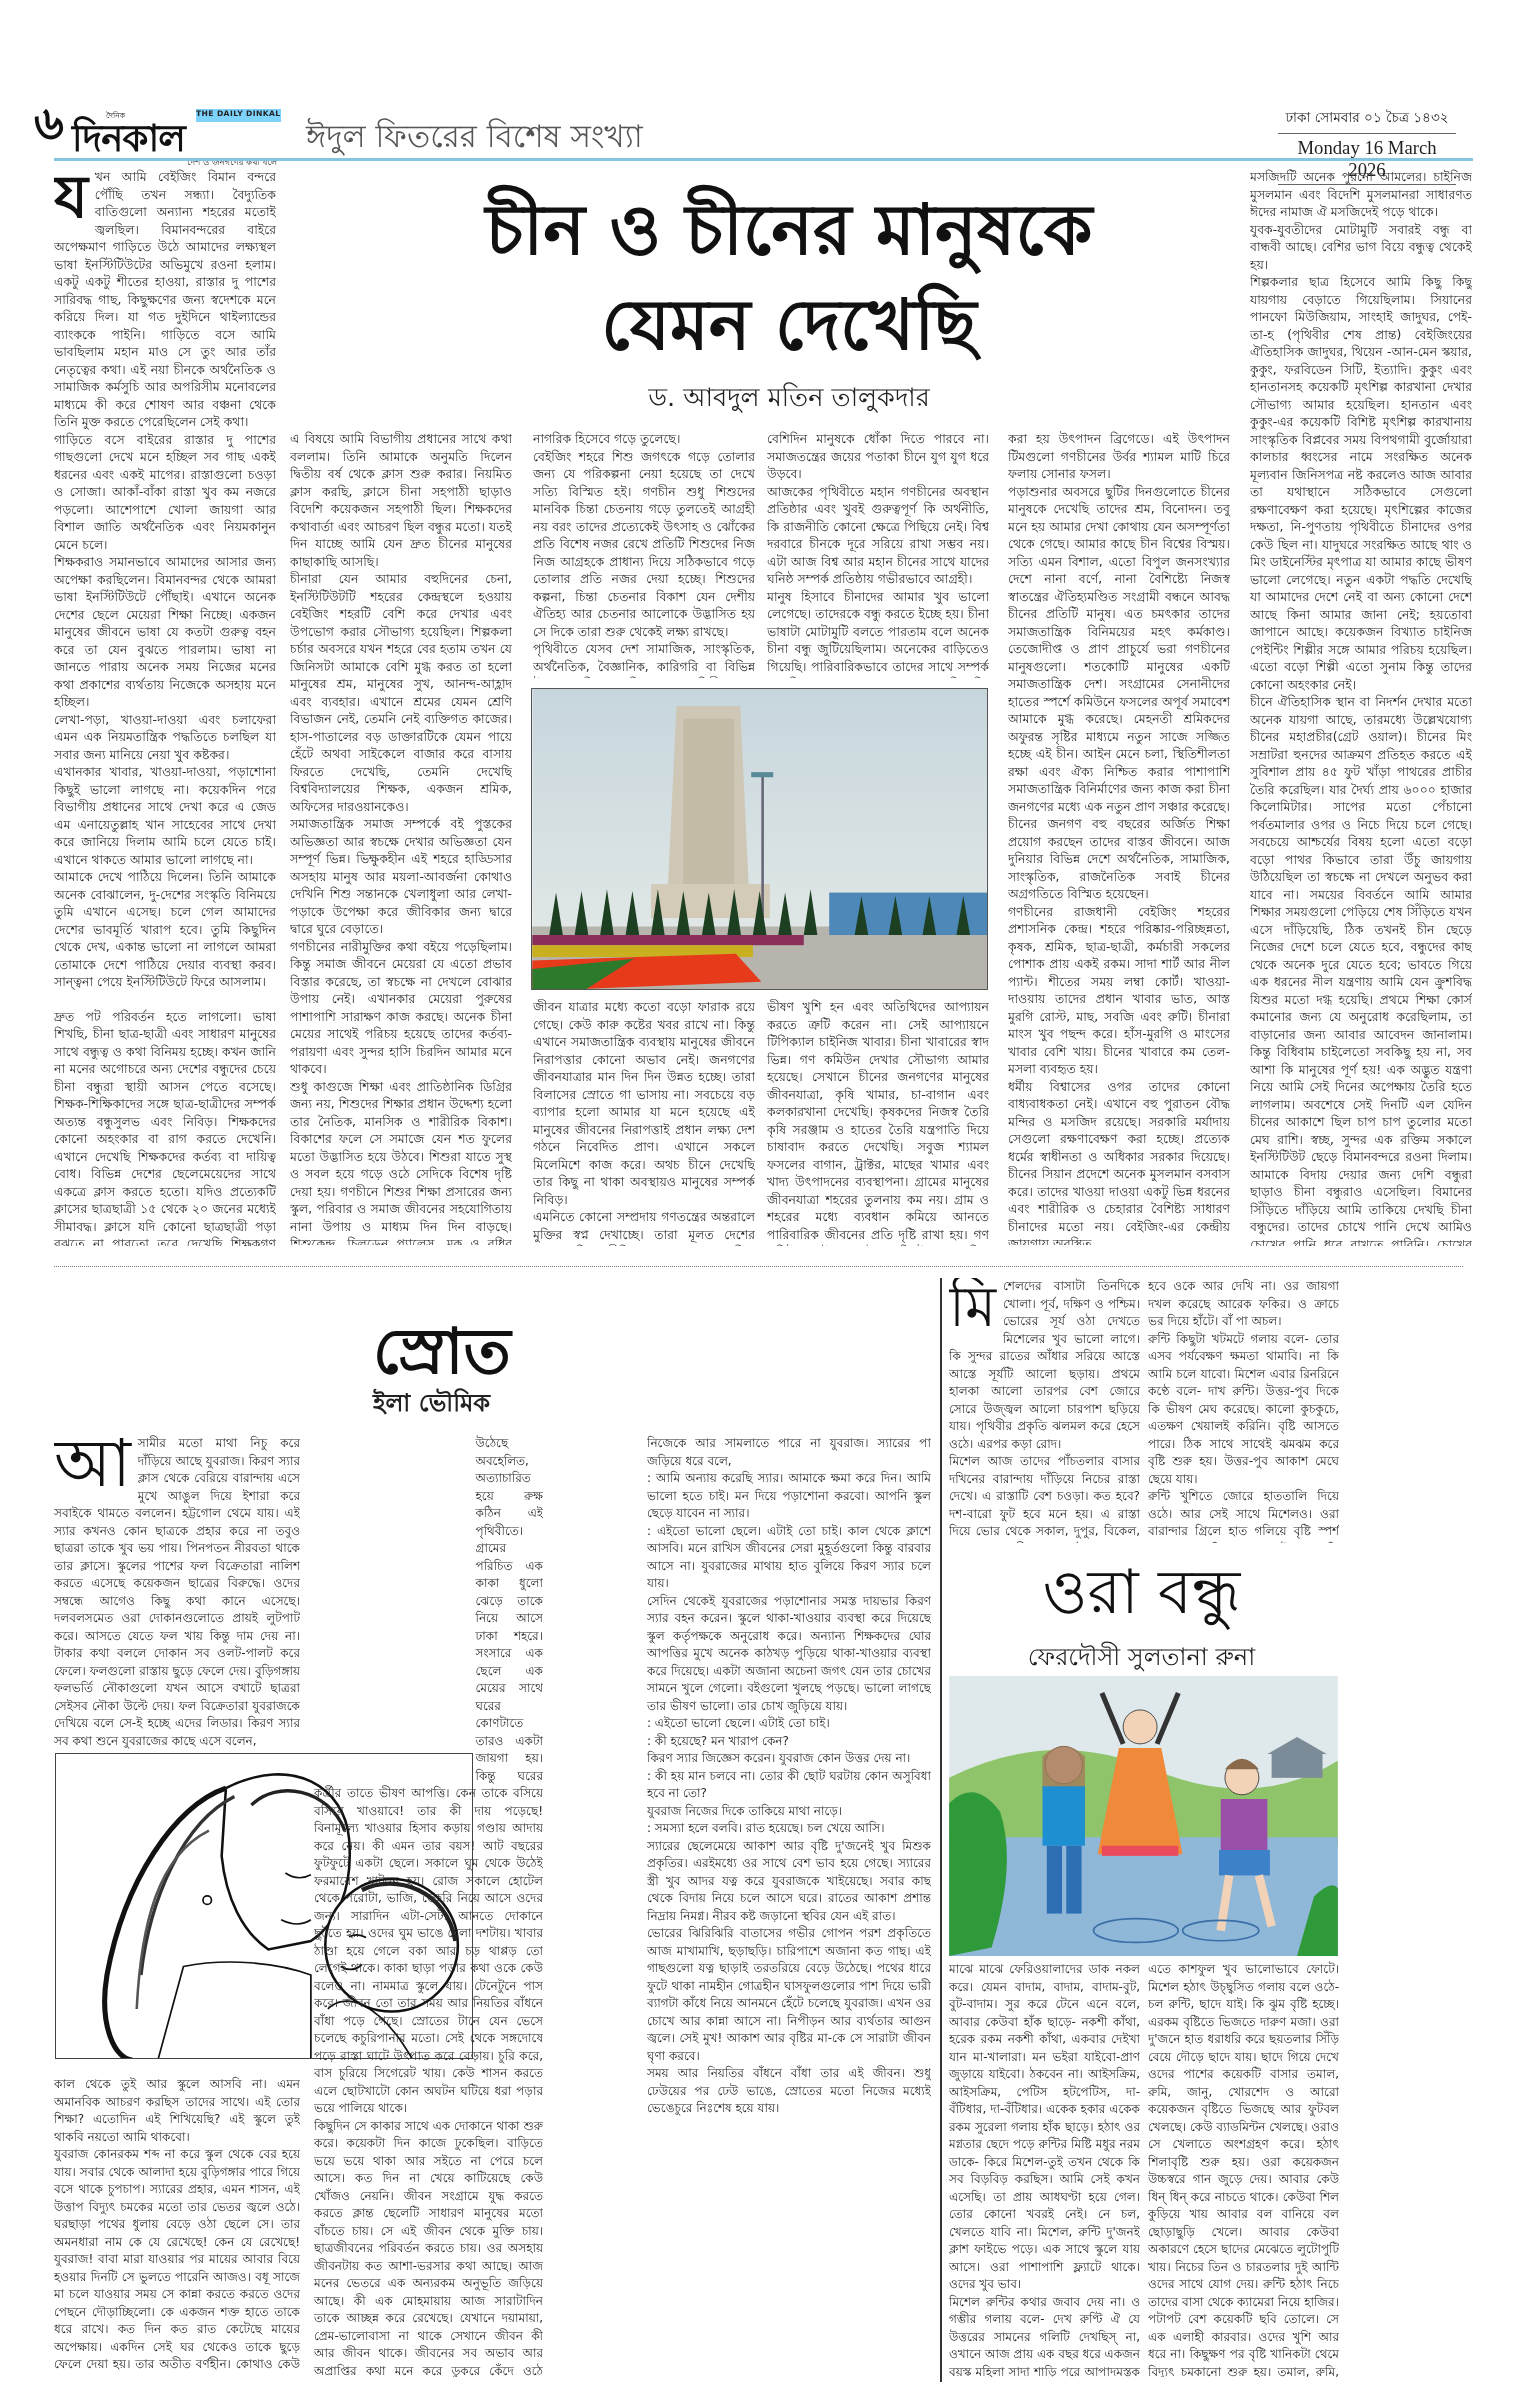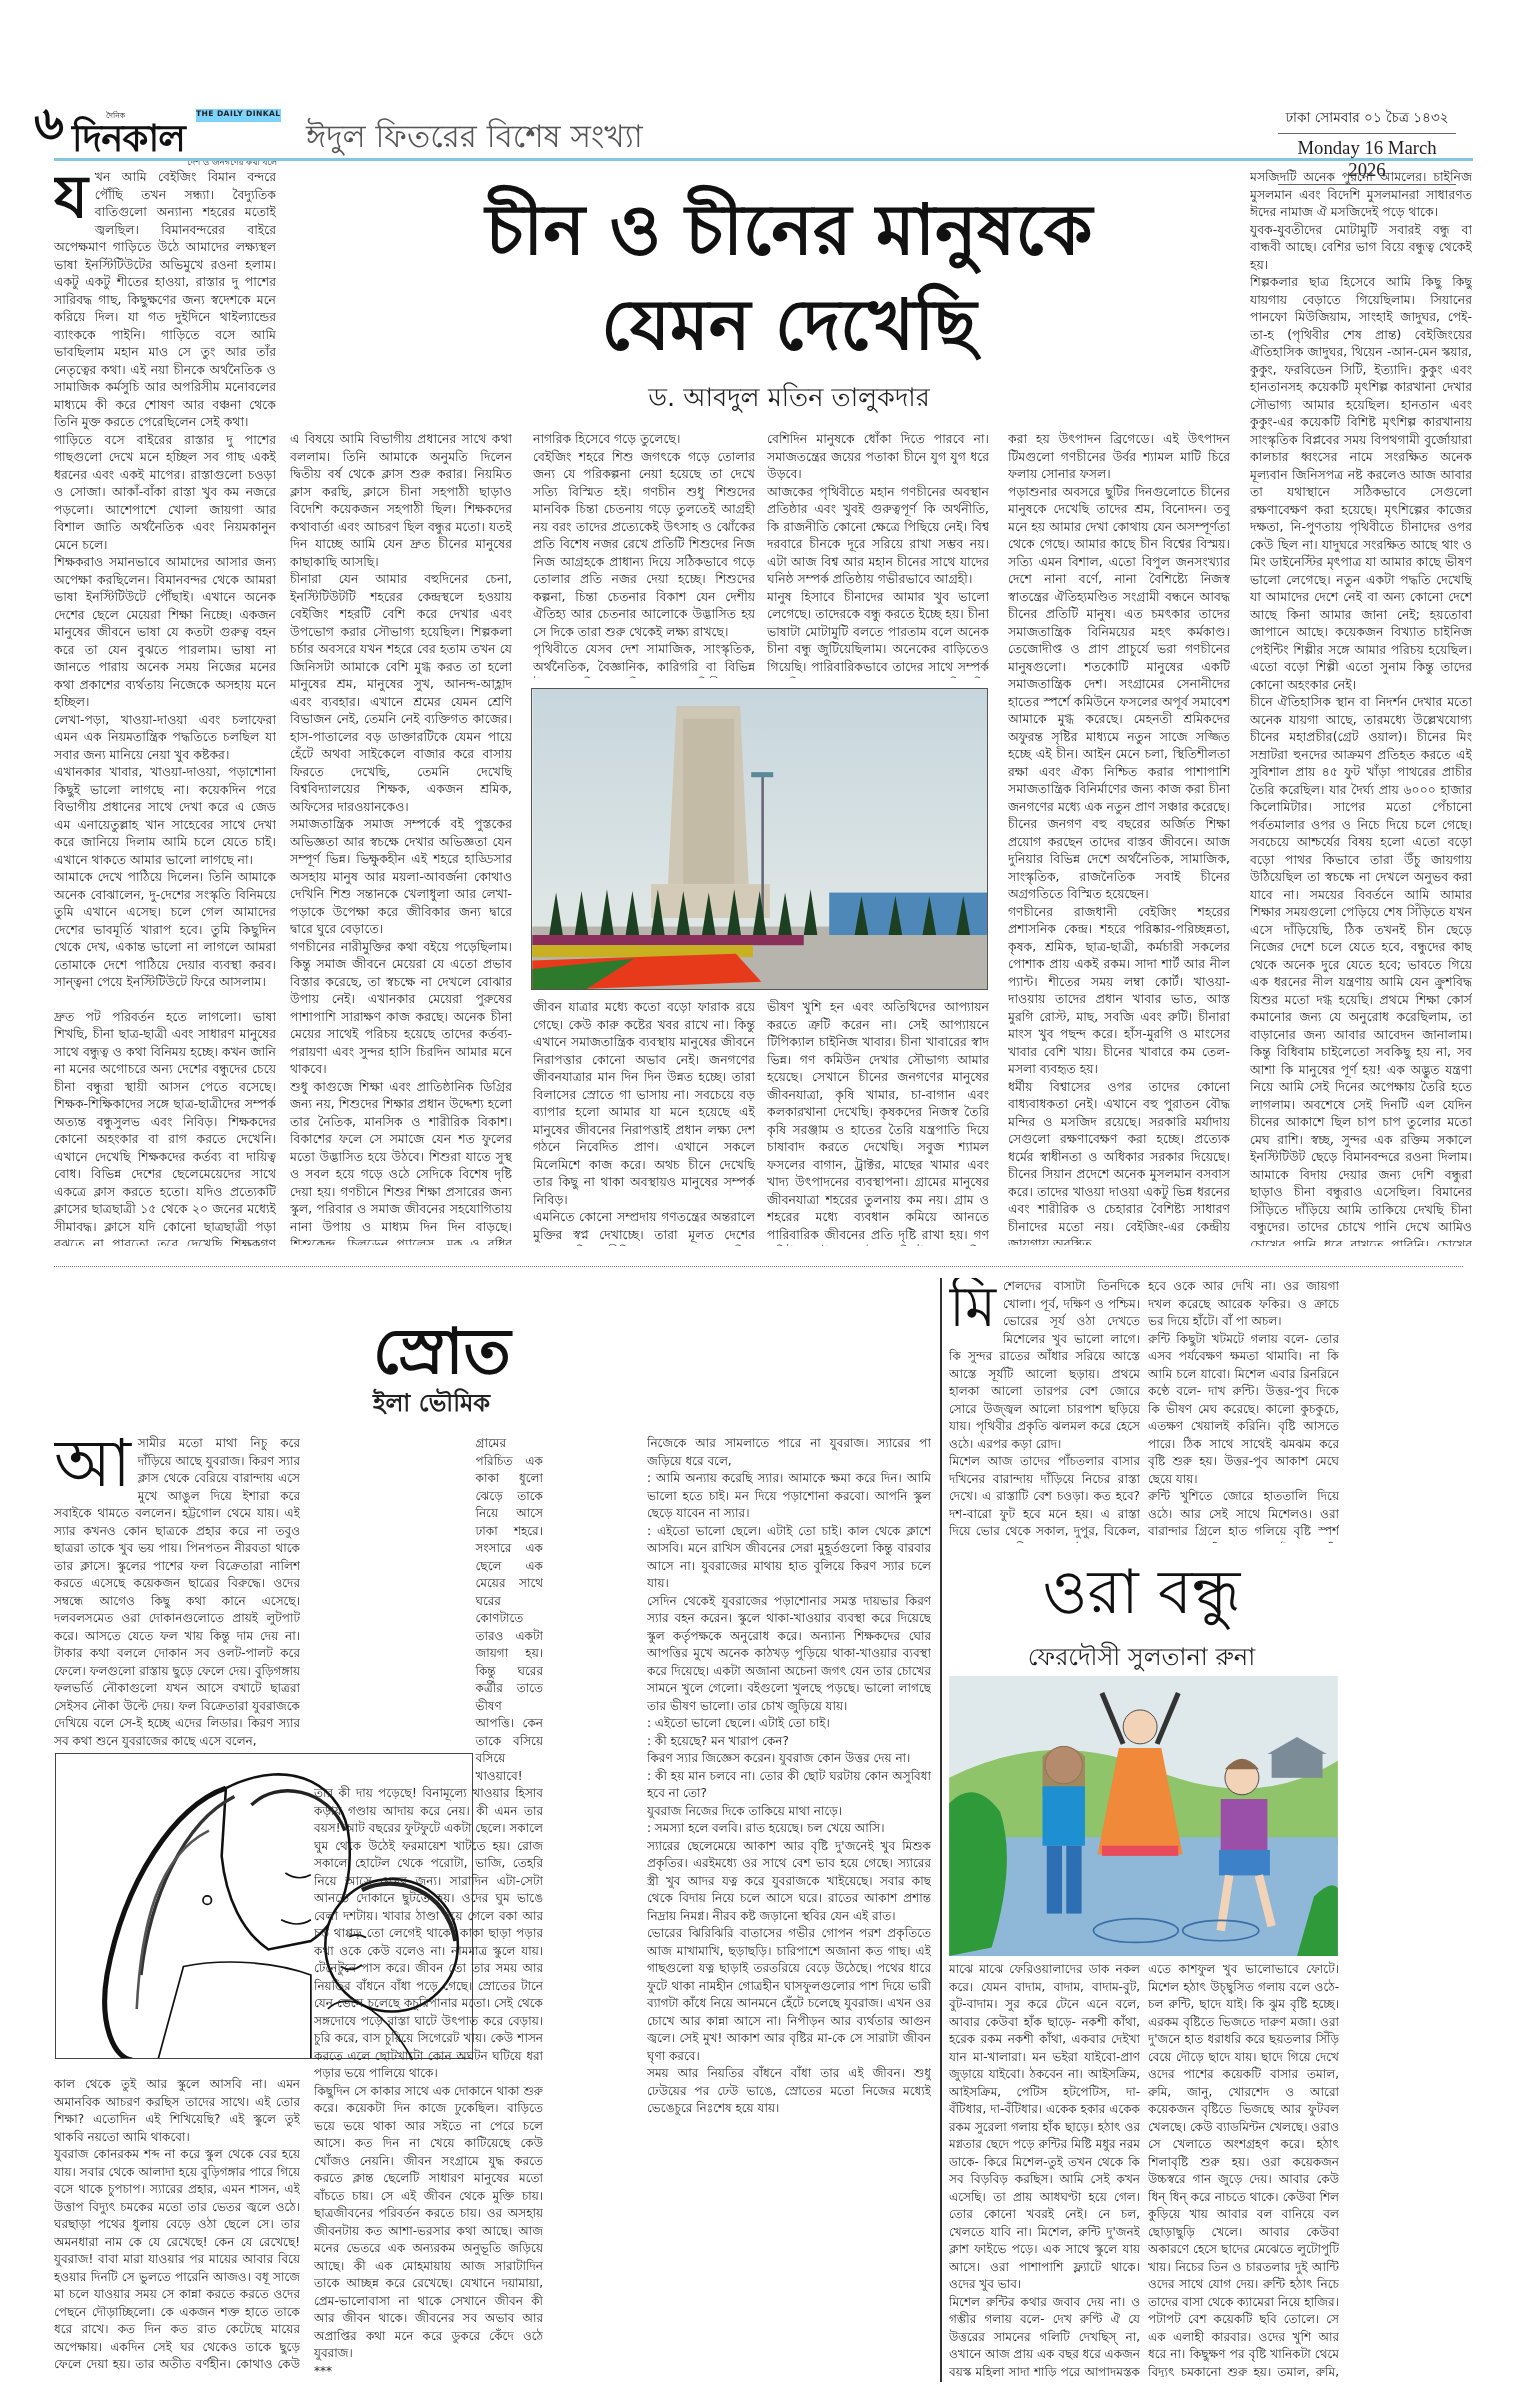--- a/index.html
+++ b/index.html
@@ -193,20 +193,21 @@
   </svg>
 </div>
 
 <div class="col" style="left:54px; top:2076px; width:246px; height:297px; font-size:12px;">
   <p>কাল থেকে তুই আর স্কুলে আসবি না। এমন অমানবিক আচরণ করছিস তাদের সাথে। এই তোর শিক্ষা? এতোদিন এই শিখিয়েছি? এই স্কুলে তুই থাকবি নয়তো আমি থাকবো।</p>
   <p>যুবরাজ কোনরকম শব্দ না করে স্কুল থেকে বের হয়ে যায়। সবার থেকে আলাদা হয়ে বুড়িগঙ্গার পারে গিয়ে বসে থাকে চুপচাপ। স্যারের প্রহার, এমন শাসন, এই উত্তাপ বিদ্যুৎ চমকের মতো তার ভেতর জ্বলে ওঠে। ঘরছাড়া পথের ধুলায় বেড়ে ওঠা ছেলে সে। তার অমনধারা নাম কে যে রেখেছে! কেন যে রেখেছে! যুবরাজ! বাবা মারা যাওয়ার পর মায়ের আবার বিয়ে হওয়ার দিনটি সে ভুলতে পারেনি আজও। বধূ সাজে মা চলে যাওয়ার সময় সে কান্না করতে করতে ওদের পেছনে দৌড়াচ্ছিলো। কে একজন শক্ত হাতে তাকে ধরে রাখে। কত দিন কত রাত কেটেছে মায়ের অপেক্ষায়। একদিন সেই ঘর থেকেও তাকে ছুড়ে ফেলে দেয়া হয়। তার অতীত বর্ণহীন। কোথাও কেউ নেই তার। ভুলে যেতে চায় সেই মুখ। মায়ের সেই মুখটা ঘৃণা করে মনে মনে। প্রতি শ্বাসে প্রশ্বাসে ঘৃণা করে সেই মানুষটাকে প্রচণ্ডভাবে। কত ক্ষতবিক্ষত রক্তাক্ত হয়েছে ওর জীবনটা। একা একা বেড়ে</p>
 </div>
 
 <div class="col" style="left:314px; top:1435px; width:229px; height:942px; font-size:12px;">
   <div style="float:left; width:170px; height:340px; shape-outside: inset(0); margin-left:-8.5px;"></div>
+  <p>উঠেছে অবহেলিত, অত্যাচারিত হয়ে রুক্ষ কঠিন এই পৃথিবীতে।</p>
   <p>গ্রামের পরিচিত এক কাকা ধুলো ঝেড়ে তাকে নিয়ে আসে ঢাকা শহরে। সংসারে এক ছেলে এক মেয়ের সাথে ঘরের কোণটাতে তারও একটা জায়গা হয়। কিন্তু ঘরের কর্ত্রীর তাতে ভীষণ আপত্তি। কেন তাকে বসিয়ে বসিয়ে খাওয়াবে! তার কী দায় পড়েছে! বিনামূল্যে খাওয়ার হিসাব কড়ায় গণ্ডায় আদায় করে নেয়। কী এমন তার বয়স! আট বছরের ফুটফুটে একটা ছেলে। সকালে ঘুম থেকে উঠেই ফরমায়েশ খাটতে হয়। রোজ সকালে হোটেল থেকে পরোটা, ভাজি, তেহরি নিয়ে আসে ওদের জন্য। সারাদিন এটা-সেটা আনতে দোকানে ছুটতে হয়। ওদের ঘুম ভাঙে বেলা দশটায়। খাবার ঠাণ্ডা হয়ে গেলে বকা আর চড় থাপ্পড় তো লেগেই থাকে। কাকা ছাড়া পড়ার কথা ওকে কেউ বলেও না। নামমাত্র স্কুলে যায়। টেনেটুনে পাস করে। জীবন তো তার সময় আর নিয়তির বাঁধনে বাঁধা পড়ে গেছে। স্রোতের টানে যেন ভেসে চলেছে কচুরিপানার মতো। সেই থেকে সঙ্গদোষে পড়ে রাস্তা ঘাটে উৎপাত করে বেড়ায়। চুরি করে, বাস চুরিয়ে সিগেরেট খায়। কেউ শাসন করতে এলে ছোটখাটো কোন অঘটন ঘটিয়ে ধরা পড়ার ভয়ে পালিয়ে থাকে।</p>
   <p>কিছুদিন সে কাকার সাথে এক দোকানে থাকা শুরু করে। কয়েকটা দিন কাজে ঢুকেছিল। বাড়িতে ভয়ে ভয়ে থাকা আর সইতে না পেরে চলে আসে। কত দিন না খেয়ে কাটিয়েছে কেউ খোঁজও নেয়নি। জীবন সংগ্রামে যুদ্ধ করতে করতে ক্লান্ত ছেলেটি সাধারণ মানুষের মতো বাঁচতে চায়। সে এই জীবন থেকে মুক্তি চায়। ছাত্রজীবনের পরিবর্তন করতে চায়। ওর অসহায় জীবনটায় কত আশা-ভরসার কথা আছে। আজ মনের ভেতরে এক অন্যরকম অনুভূতি জড়িয়ে আছে। কী এক মোহমায়ায় আজ সারাটাদিন তাকে আচ্ছন্ন করে রেখেছে। যেখানে দয়ামায়া, প্রেম-ভালোবাসা না থাকে সেখানে জীবন কী আর জীবন থাকে। জীবনের সব অভাব আর অপ্রাপ্তির কথা মনে করে ডুকরে কেঁদে ওঠে যুবরাজ।</p>
   <p>***</p>
 
 </div>
 
 <div class="col" style="left:647px; top:1435px; width:284px; height:942px; font-size:12px;">
   <p>নিজেকে আর সামলাতে পারে না যুবরাজ। স্যারের পা জড়িয়ে ধরে বলে,</p>
   <p>: আমি অন্যায় করেছি স্যার। আমাকে ক্ষমা করে দিন। আমি ভালো হতে চাই। মন দিয়ে পড়াশোনা করবো। আপনি স্কুল ছেড়ে যাবেন না স্যার।</p>
   <p>: এইতো ভালো ছেলে। এটাই তো চাই। কাল থেকে ক্লাশে আসবি। মনে রাখিস জীবনের সেরা মুহূর্তগুলো কিন্তু বারবার আসে না। যুবরাজের মাথায় হাত বুলিয়ে কিরণ স্যার চলে যায়।</p>

